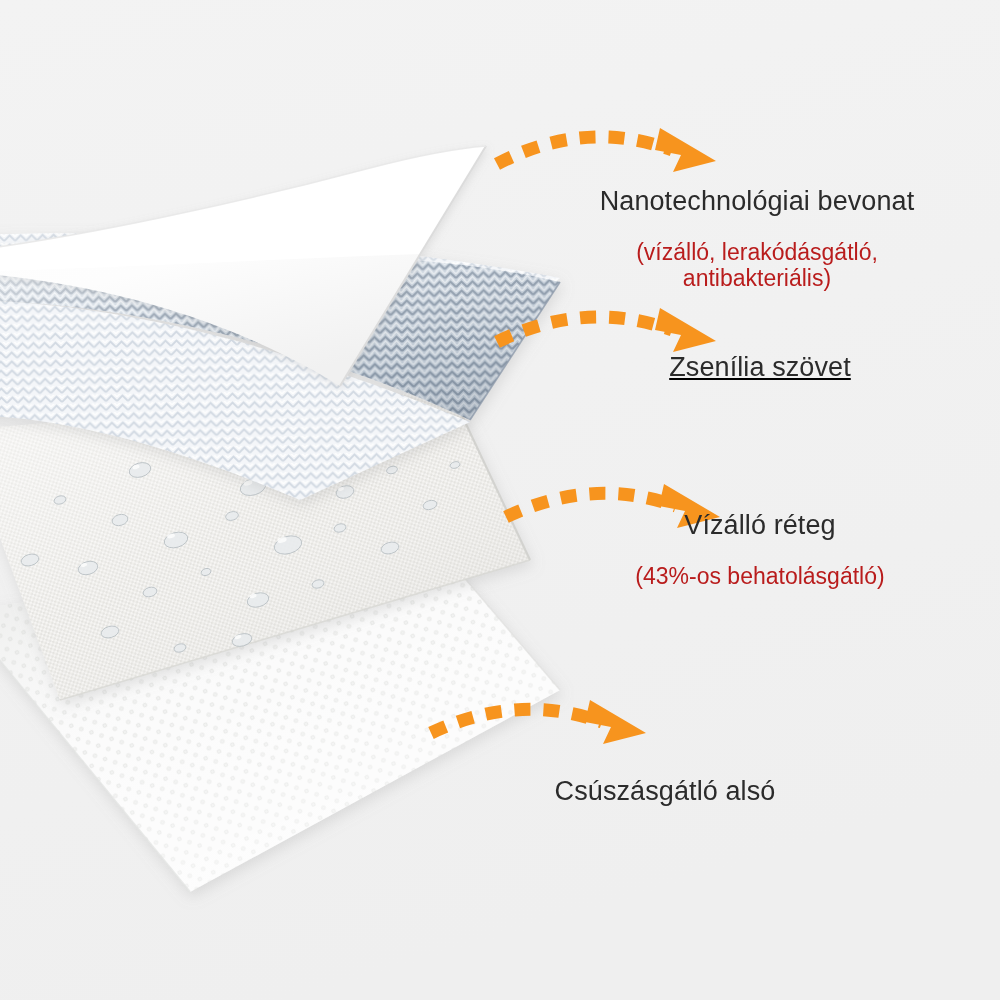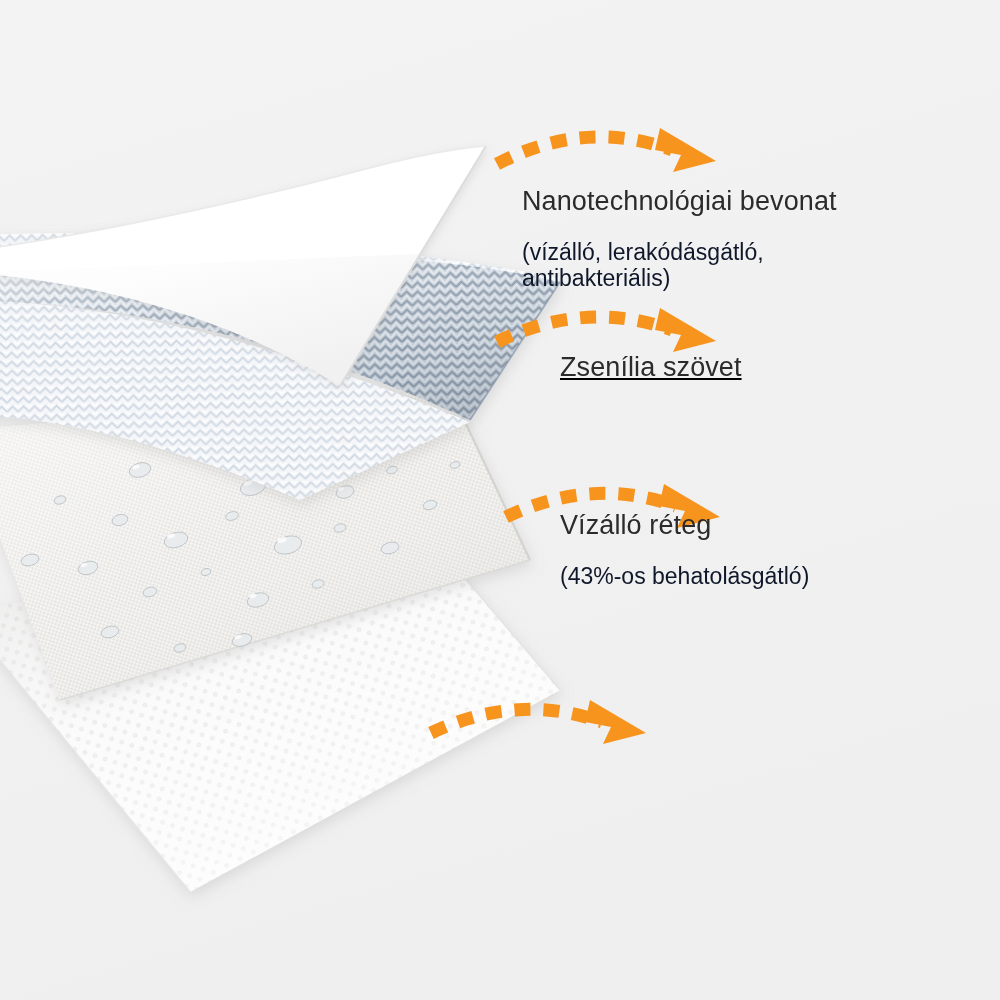--- a/index.html
+++ b/index.html
@@ -14,36 +14,36 @@
   #stage {
     position:absolute; inset:0;
     width:1000px; height:1000px;
     background:#f2f2f2;
   }
   #artwork { position:absolute; left:0; top:0; width:1000px; height:1000px; }
   #arrows  { position:absolute; left:0; top:0; width:1000px; height:1000px; pointer-events:none; }
 
   .callout {
     position:absolute;
-    text-align:left;
+    text-align:center;
     line-height:1.12;
     white-space:pre-line;
   }
   .callout .c-title {
     display:block;
     font-size:27px;
     color:#2b2b2b;
     font-weight:400;
     letter-spacing:.1px;
     white-space:nowrap;
   }
   .callout .c-sub {
     display:block;
     font-size:23px;
-    color:#0f172a;
+    color:#b91c1c;
     font-weight:400;
     margin-top:6px;
     white-space:pre-line;
   }
 
   
   #callout-0 { left:522px; top:168px; width:470px; }
   #callout-1 { left:560px; top:334px; width:400px;text-decoration:underline; }
   #callout-2 { left:560px; top:492px; width:400px; }
   #callout-3 { left:440px; top:758px; width:450px; }
@@ -231,15 +231,16 @@
   <div class="callout" id="callout-1">
     <span class="c-title">Zsenília szövet</span>
   </div>
 
   <div class="callout" id="callout-2">
     <span class="c-title">Vízálló réteg</span>
     <span class="c-sub">(43%-os behatolásgátló)</span>
   </div>
 
   <div class="callout" id="callout-3">
+    <span class="c-title">Csúszásgátló alsó</span>
   </div>
 
 </div>
 
 </body></html>

